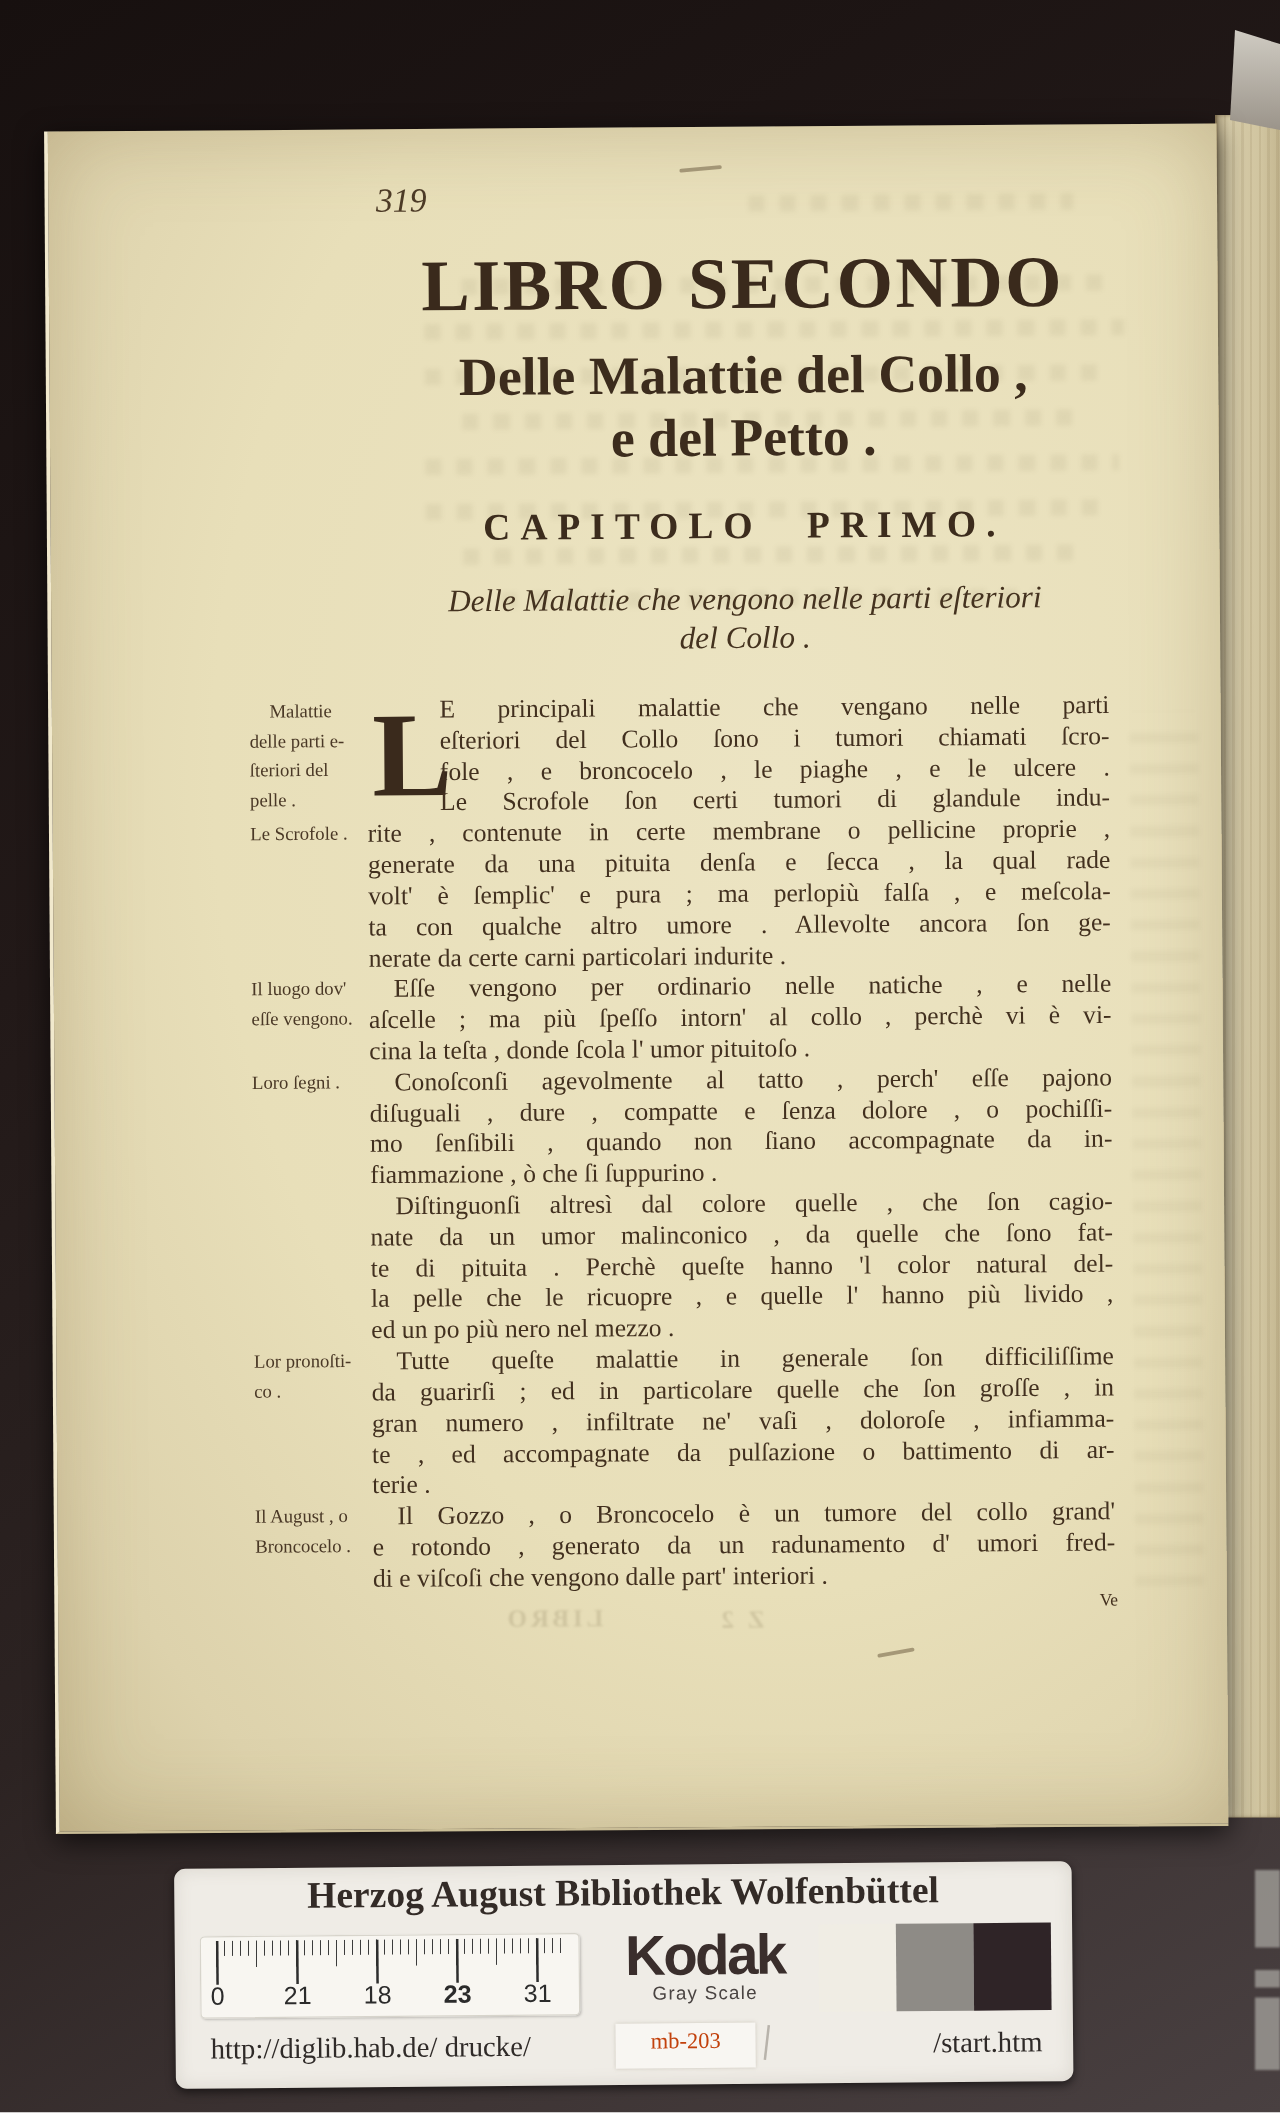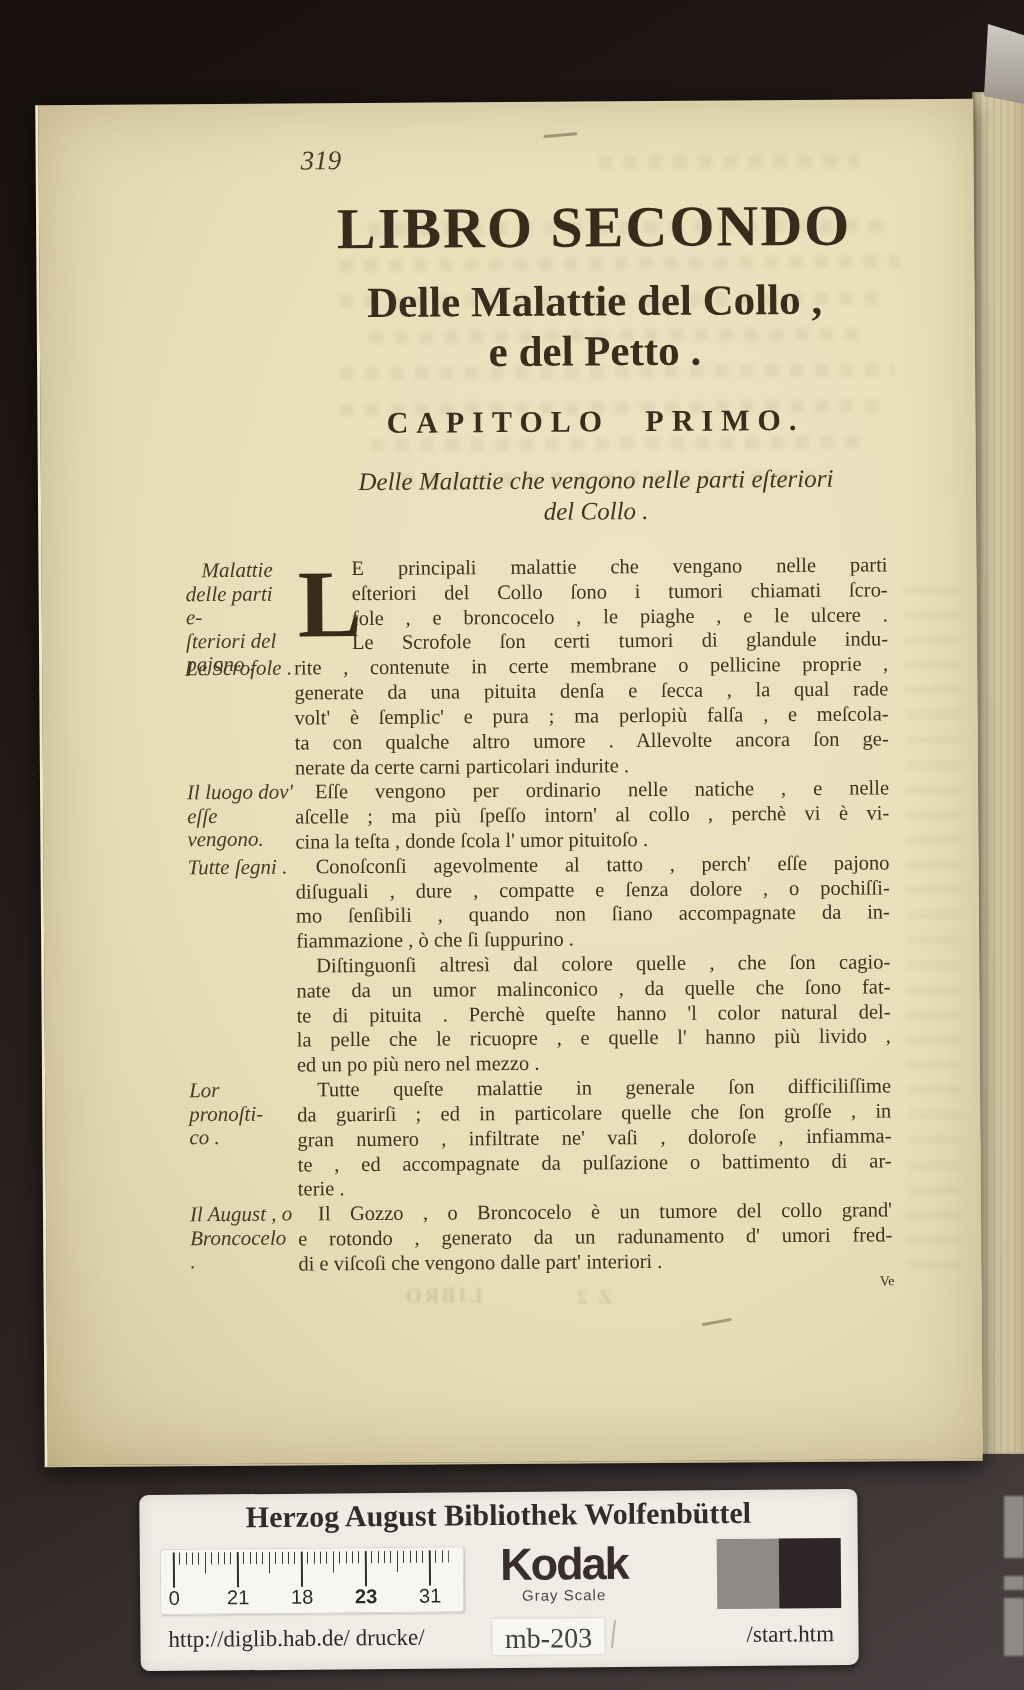--- a/index.html
+++ b/index.html
@@ -36,21 +36,21 @@
   .h-sub1{top:364px;} .h-sub2{top:395px;}
 
   .body-col{position:absolute;left:252px;top:453px;width:594px;}
   .bl{height:24.82px;line-height:24.82px;font-size:20.5px;white-space:nowrap;
       text-align:justify;text-align-last:justify;}
   .bl.last{text-align:left;text-align-last:auto;}
   .bl.dc{padding-left:58px;}
   .bl.ind{padding-left:20px;}
   .dropcap{position:absolute;left:256px;top:457px;font-size:96px;line-height:88px;
       font-weight:bold;color:#3a2a1c;}
-  .mnote{position:absolute;left:144px;width:106px;font-style:italic;font-size:21px;
+  .mnote{position:absolute;left:158px;width:106px;font-size:15px;
       line-height:23.5px;color:#4a3826;}
   .mnote .ml{display:block;}
   .mnote .ml.ind1{text-indent:16px;}
   .catchword{position:absolute;left:788px;top:1174px;width:60px;text-align:right;
       font-size:14px;color:#44311f;}
 
   
   .ghost{position:absolute;transform:scaleX(-1);filter:blur(.8px);opacity:.26;
       color:#8f8260;font-weight:bold;font-size:20px;letter-spacing:3px;}
   .bleed-row{position:absolute;height:13px;opacity:.14;filter:blur(2px);
@@ -76,21 +76,21 @@
   .rlabel{position:absolute;top:38px;width:32px;margin-left:-16px;text-align:center;
       font-family:"Liberation Sans","DejaVu Sans",sans-serif;font-size:20px;color:#2b2b2b;}
   .kodak{position:absolute;left:338px;top:50px;width:172px;text-align:center;
       font-family:"Liberation Sans","DejaVu Sans",sans-serif;}
   .kodak .word{font-size:45px;font-weight:bold;letter-spacing:-2px;line-height:46px;color:#3a2e2c;}
   .kodak .sub{font-size:15px;letter-spacing:1px;color:#4a4442;line-height:16px;}
   .patches{position:absolute;left:515px;top:49px;display:flex;}
   .patch{width:62px;height:70px;}
   .sticker{position:absolute;left:352px;top:127px;width:112px;height:36px;background:#f8f6f2;
       box-shadow:0 0 3px rgba(150,140,120,.4);}
-  .shelfmark{position:absolute;left:352px;top:131px;width:112px;text-align:center;font-size:28px;color:#404040;}
+  .shelfmark{position:absolute;left:352px;top:131px;width:112px;text-align:center;font-size:18px;color:#c2410c;}
   .sep-line{position:absolute;left:472px;top:129px;width:2px;height:28px;background:#b8b3ab;transform:rotate(7deg);}
   .url{position:absolute;top:132px;font-size:23px;color:#2f2a28;}
   .url-left{left:28px;} .url-right{left:606px;}
 </style>
 </head>
 <body>
 
 <div class="scene">
 
   <div class="edge-strip"></div>
@@ -119,31 +119,31 @@
     <div class="center-block h-sec h-sec1">Delle Malattie del Collo ,</div>
     <div class="center-block h-sec h-sec2">e del Petto .</div>
     <div class="center-block h-chap">CAPITOLO PRIMO.</div>
     <div class="center-block h-sub h-sub1">Delle Malattie che vengono nelle parti eſteriori</div>
     <div class="center-block h-sub h-sub2">del Collo .</div>
 
     <div class="mnote" style="top:455px;">
       <span class="ml ind1">Malattie</span>
       <span class="ml">delle parti e-</span>
       <span class="ml">ſteriori del</span>
-      <span class="ml">pajono .</span>
+      <span class="ml">pelle .</span>
     </div>
     <div class="mnote" style="top:553px;">
       <span class="ml">Le Scrofole .</span>
     </div>
     <div class="mnote" style="top:677px;">
       <span class="ml">Il luogo dov'</span>
       <span class="ml">eſſe vengono.</span>
     </div>
     <div class="mnote" style="top:752px;">
-      <span class="ml">Tutte ſegni .</span>
+      <span class="ml">Loro ſegni .</span>
     </div>
     <div class="mnote" style="top:975px;">
       <span class="ml">Lor pronoſti-</span>
       <span class="ml">co .</span>
     </div>
     <div class="mnote" style="top:1099px;">
       <span class="ml">Il August , o</span>
       <span class="ml">Broncocelo .</span>
     </div>
 

